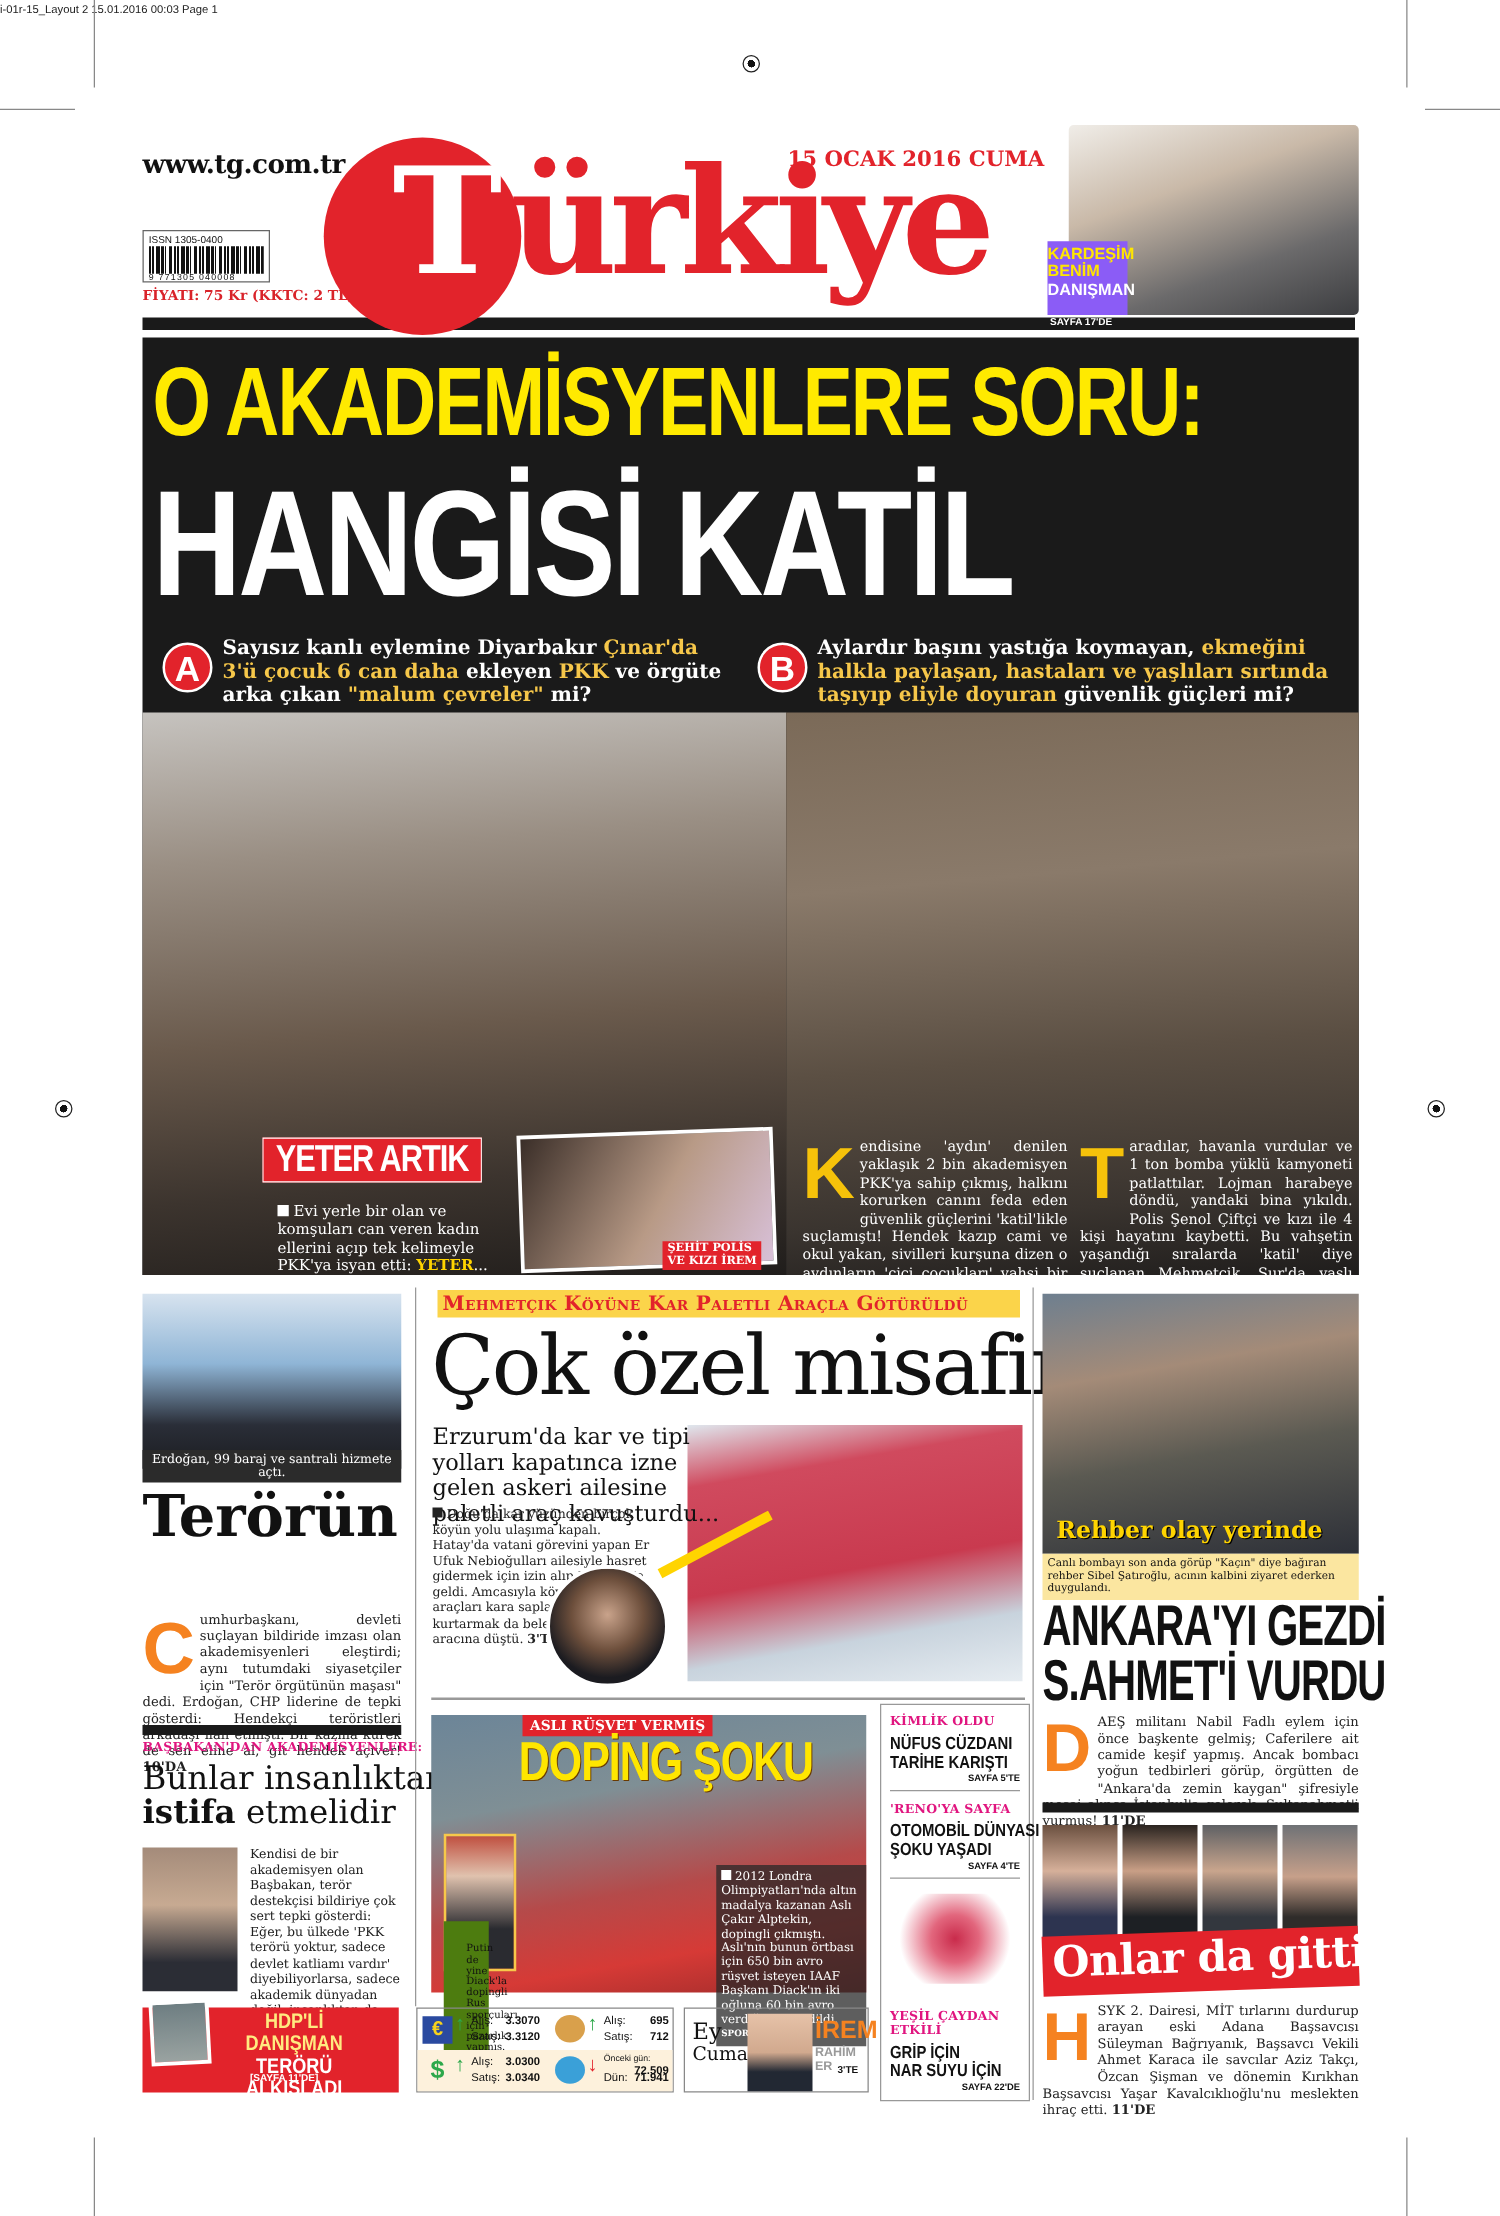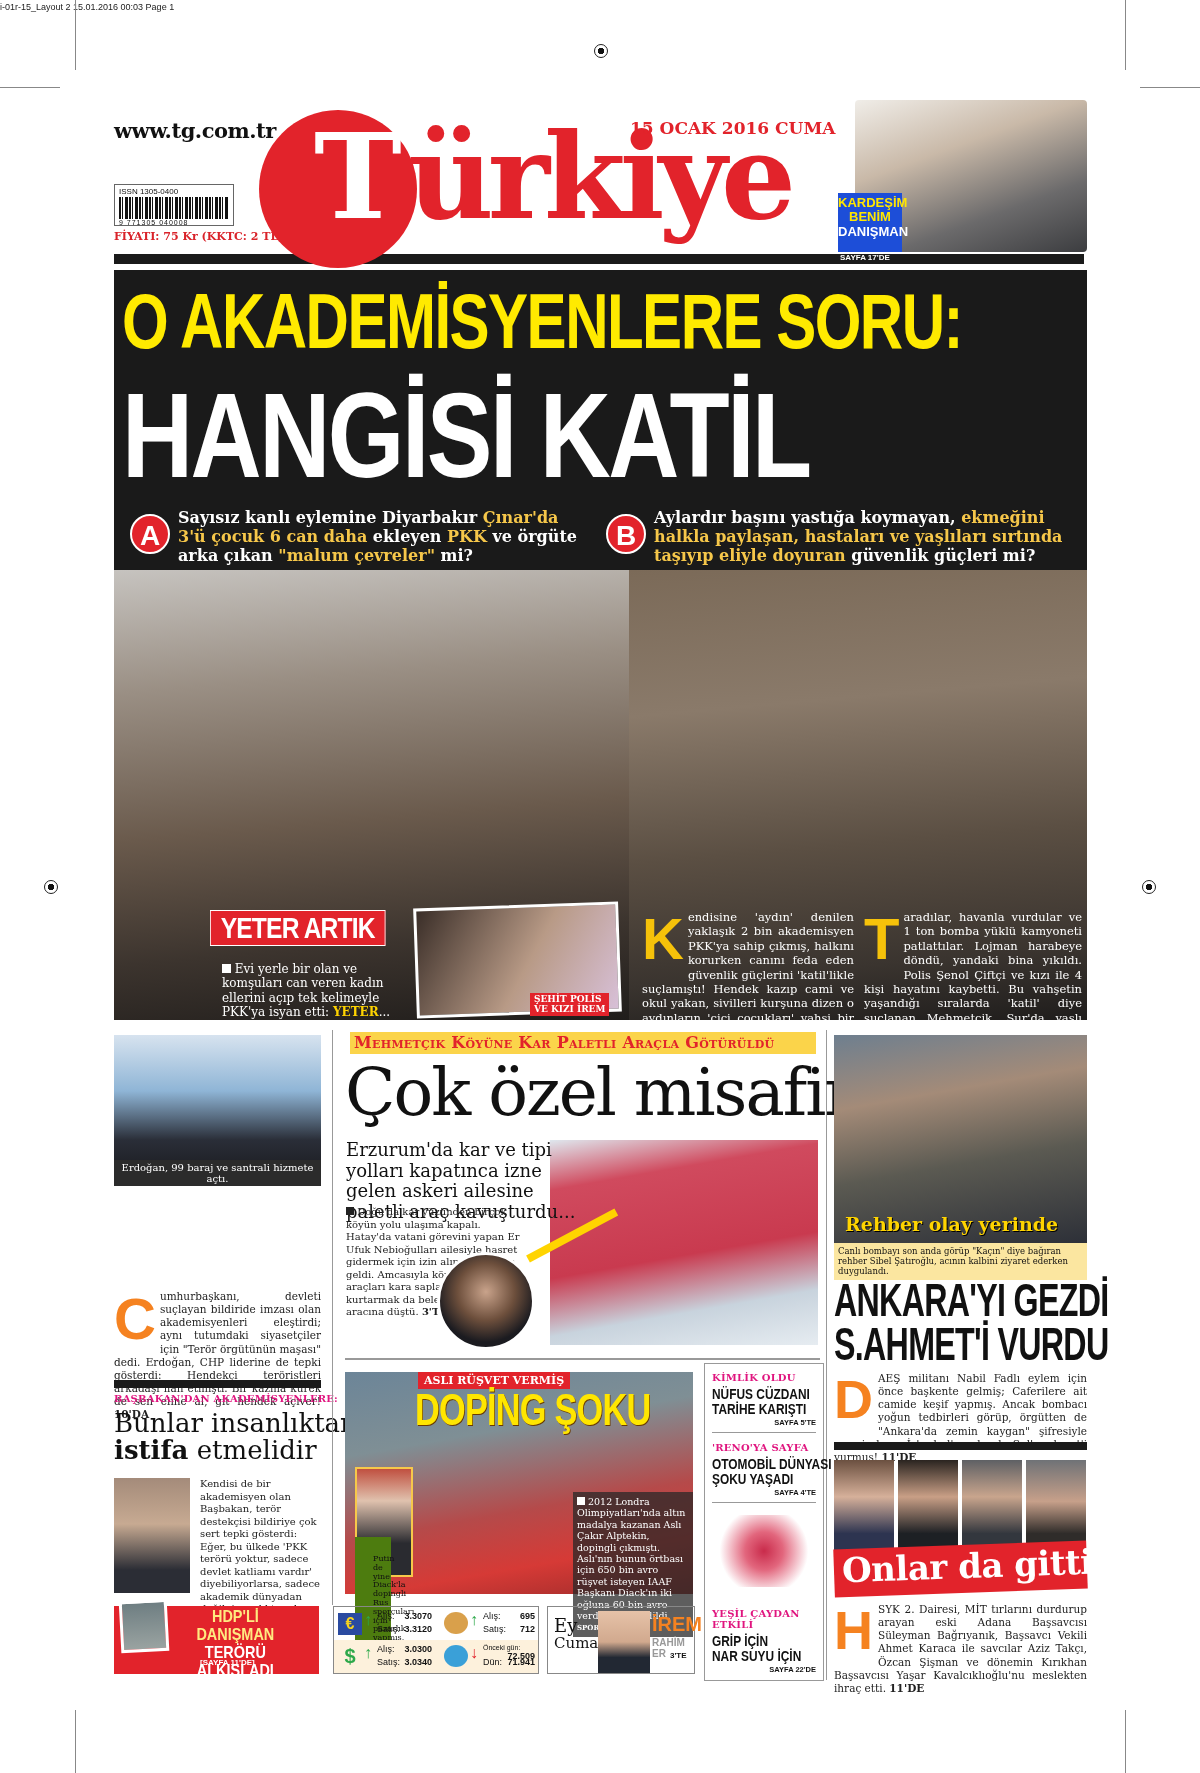--- a/index.html
+++ b/index.html
@@ -2,30 +2,30 @@
 <html><head>
 <meta charset="utf-8">
 <style>
 *{box-sizing:border-box;margin:0;padding:0}
 body{width:1200px;height:1773px;background:#fff;position:relative;font-family:"DejaVu Serif",serif;color:#111;overflow:hidden}
 .abs{position:absolute}
 .slug{left:0;top:2px;font:9px "Liberation Sans",sans-serif;color:#222}
 .crop{background:#888}
 .reg{width:14px;height:14px;border:1px solid #222;border-radius:50%;background:radial-gradient(circle,#111 35%,#fff 36%)}
 .url{left:114px;top:118px;font:bold 21px "DejaVu Serif",serif;letter-spacing:-0.5px}
-.issn{left:114px;top:184px;width:120px;height:42px;border:1px solid #666;padding:2px 4px;font:8px "Liberation Sans",sans-serif}
+.issn{left:114px;top:184px;width:102px;height:42px;border:1px solid #666;padding:2px 4px;font:8px "Liberation Sans",sans-serif}
 .bars{height:22px;margin-top:1px;background:repeating-linear-gradient(90deg,#111 0 2px,#fff 2px 3px,#111 3px 4px,#fff 4px 6px,#111 6px 9px,#fff 9px 10px)}
 .price{left:114px;top:230px;font:bold 11px "DejaVu Serif",serif;color:#d9232a}
 .logo-circle{left:259px;top:110px;width:158px;height:158px;border-radius:50%;background:#e2232b}
 .logo-text{left:318px;top:118px;font:bold 118px "DejaVu Serif",serif;color:#e2232b;letter-spacing:-6px;line-height:1}
 .logo-T{left:314px;top:118px;font:bold 118px "DejaVu Serif",serif;color:#fff;line-height:1}
 .date{left:630px;top:118px;font:bold 17px "DejaVu Serif",serif;color:#e2232b}
 .topbar{left:114px;top:254px;width:970px;height:10px;background:#1a1a1a}
 .promo-photo{left:855px;top:100px;width:232px;height:152px;background:linear-gradient(160deg,#f0ede8 0%,#c9b9a8 35%,#6b6a6b 70%,#3c3d40 100%);border-radius:4px}
-.promo-box{left:838px;top:193px;width:64px;height:59px;background:#1d4ed8;text-align:center;font:bold 13px "Liberation Sans",sans-serif;color:#ffe600;line-height:1.1;padding-top:3px}
+.promo-box{left:838px;top:193px;width:64px;height:59px;background:#8b5cf6;text-align:left;font:bold 13px "Liberation Sans",sans-serif;color:#ffe600;line-height:1.1;padding-top:3px}
 .promo-box .w{color:#fff}
 .promo-page{left:840px;top:253px;font:bold 8px "Liberation Sans",sans-serif;color:#fff}
 .mainblock{left:114px;top:270px;width:973px;height:750px;background:#1a1a1a}
 .h1{left:122px;top:282px;width:960px;font:bold 78px "Liberation Sans",sans-serif;color:#ffea00;transform:scaleX(0.77);transform-origin:left top;white-space:nowrap;letter-spacing:-2px;line-height:1}
 .h2{left:122px;top:375px;width:960px;font:bold 120px "Liberation Sans",sans-serif;color:#fff;transform:scaleX(0.82);transform-origin:left top;white-space:nowrap;letter-spacing:-3px;line-height:1}
 .optcircle{width:40px;height:40px;border-radius:50%;background:#e2232b;color:#fff;font:bold 28px "Liberation Sans",sans-serif;text-align:center;line-height:40px;border:2px solid #fff}
 .opttext{font:bold 16px "DejaVu Serif",serif;color:#fff;line-height:1.2}
 .hl{color:#f6c74a}
 .photo-left{left:114px;top:570px;width:515px;height:450px;background:linear-gradient(175deg,#c6c3bf 0%,#9a8f84 25%,#6a5a4c 55%,#3c342e 80%,#201d1b 100%)}
 .photo-right{left:629px;top:570px;width:458px;height:450px;background:linear-gradient(175deg,#7b6a58 0%,#8a7a6a 30%,#5b4f43 60%,#3a342f 85%,#1f1d1c 100%)}
@@ -141,20 +141,21 @@
   <p class="body-w">endisine 'aydın' denilen yaklaşık 2 bin akademisyen PKK'ya sahip çıkmış, halkını korurken canını feda eden güvenlik güçlerini 'katil'likle suçlamıştı! Hendek kazıp cami ve okul yakan, sivilleri kurşuna dizen o aydınların 'cici çocukları' vahşi bir eyleme daha imza attı. Diyarbakır Çınar'da Emniyet Amirliği'ne ve lojmanlara 3 koldan saldırdılar.</p>
 </div>
 <div class="abs" style="left:864px;top:910px;width:218px;height:105px">
   <span class="bigK" style="float:left;margin-right:4px">T</span>
   <p class="body-w"><span>aradılar, havanla vurdular ve 1 ton bomba yüklü kamyoneti patlattılar. Lojman harabeye döndü, yandaki bina yıkıldı. Polis Şenol Çiftçi ve kızı ile 4 kişi hayatını kaybetti. Bu vahşetin yaşandığı sıralarda 'katil' diye suçlanan Mehmetçik, Sur'da yaşlı karı-kocayı donmaktan kurtardı. Asker sırtında taşıdığı çifte, kendi yemeğini yedirip hayata bağladı.</span> <b>11'DE</b></p>
 </div>
 
 <div class="abs erd"></div>
 <div class="abs erdcap">Erdoğan, 99 baraj ve santrali hizmete açtı.</div>
 <div class="abs terorun">
+  <div>Terörün</div>
 </div>
 <div class="abs" style="left:114px;top:1290px;width:207px">
   <span class="dropC" style="float:left;margin-right:4px">C</span>
   <p class="body-b" style="font-size:10.5px"><span>umhurbaşkanı, devleti suçlayan bildiride imzası olan akademisyenleri eleştirdi; aynı tutumdaki siyasetçiler için "Terör örgütünün maşası" dedi. Erdoğan, CHP liderine de tepki gösterdi: Hendekçi teröristleri arkadaşı ilan etmişti. Bir kazma kürek de sen eline al, git hendek açıver!</span> <b>10'DA</b></p>
 </div>
 <div class="abs hsep" style="left:114px;top:1380px;width:207px;height:8px"></div>
 <div class="abs kicker" style="left:114px;top:1393px">BAŞBAKAN'DAN AKADEMİSYENLERE:</div>
 <div class="abs bunlar">
   <div>Bunlar insanlıktan</div>
   <div><b>istifa</b><span> etmelidir</span></div>

